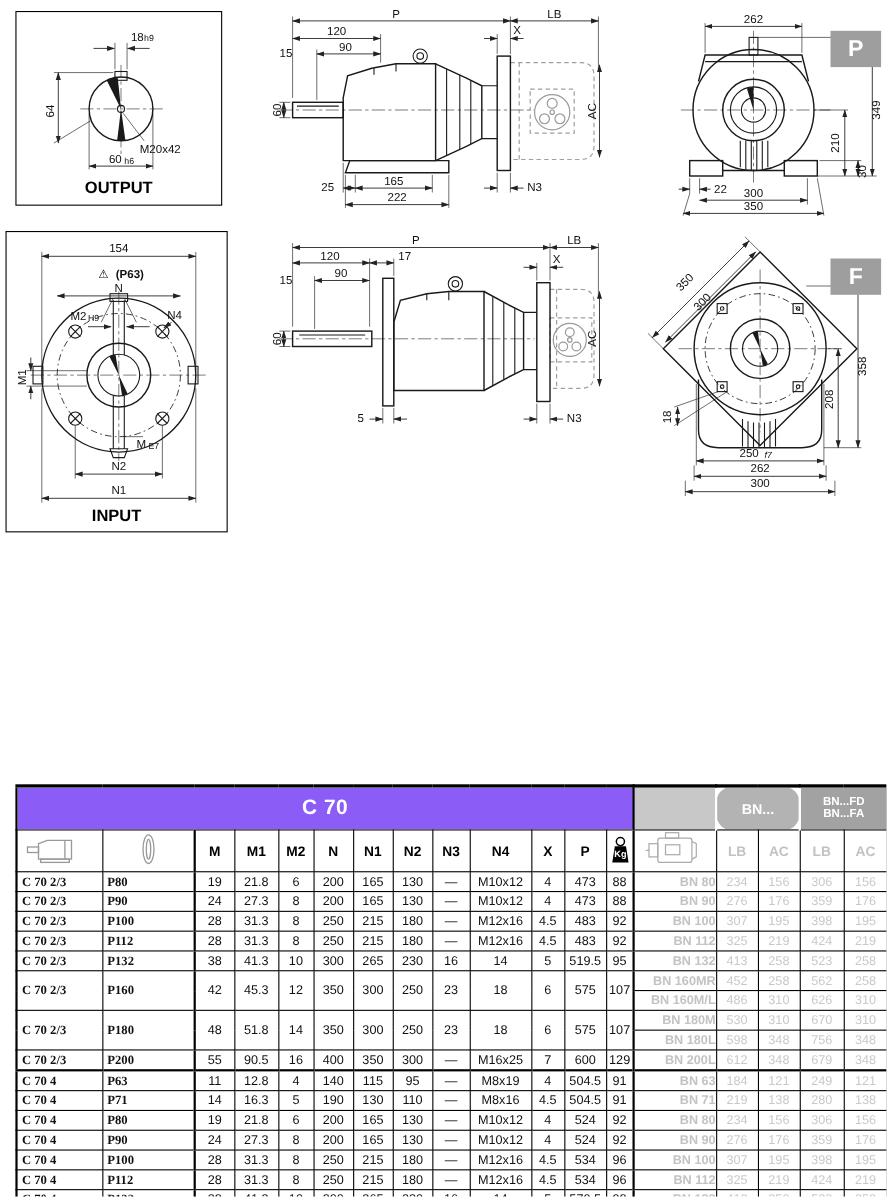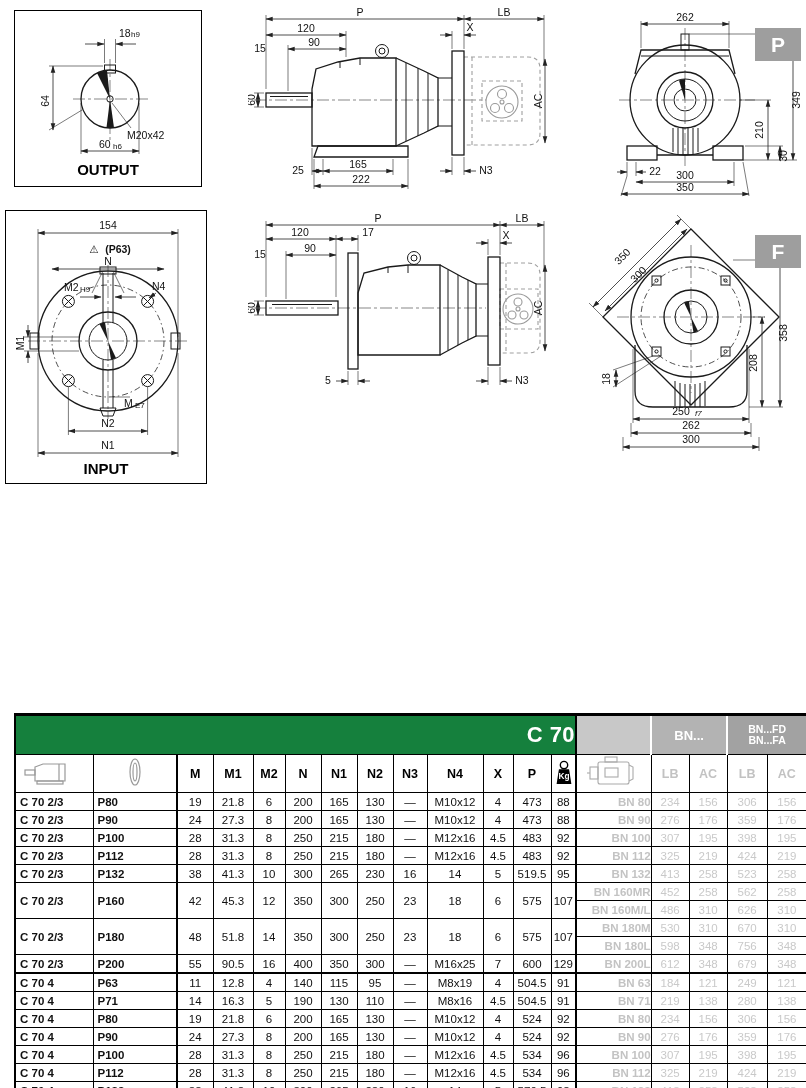--- a/index.html
+++ b/index.html
@@ -18,30 +18,30 @@
   .dl{stroke:#222;stroke-width:.8;fill:none;}
   .el{stroke:#222;stroke-width:.6;fill:none;}
   .cl{stroke:#555;stroke-width:.7;fill:none;stroke-dasharray:12 3 3 3;}
   .badge{position:absolute;width:46px;height:33px;background:#9e9e9e;color:#fff;
          font-weight:bold;font-size:21px;text-align:center;line-height:33px;}
   
   #tblwrap{position:absolute;left:14px;top:713px;}
   table.tbl{border-collapse:collapse;table-layout:fixed;width:792px;
             border:2px solid #000;border-top:3px solid #000;}
   .tbl th,.tbl td{border:1px solid #000;overflow:hidden;white-space:nowrap;padding:0;}
-  th.title{background:#15803d;color:#fff;font-size:22px;height:38px;letter-spacing:.5px;text-align:right;}
+  th.title{background:#8b5cf6;color:#fff;font-size:19px;height:38px;letter-spacing:.5px;}
   th.blank-motor{background:#c8c8c8;border-left:2.5px solid #000;}
-  th.bn1{background:#b3b3b3;color:#fff;font-size:13px;border-left:2px solid #fff;}
+  th.bn1{background:#b3b3b3;color:#fff;font-size:13px;border-left:2px solid #fff;border-radius:15px;}
   th.bn2{background:#a2a2a2;color:#fff;font-size:10.5px;line-height:11px;border-left:2px solid #fff;}
   tr.hdr2 th{height:34px;background:#fff;font-size:12.5px;color:#000;}
   tr.hdr2 th.bn-col{color:#c2c2c2;}
   tr.hdr2 th.motor-cell{border-left:2.5px solid #000;}
   .thick-l{border-left:2.5px solid #000 !important;}
   tbody td{height:17px;font-size:11.5px;text-align:center;}
-  td.model,td.size{font-weight:bold;text-align:left;padding-left:4px;}
+  td.model,td.size{font-weight:bold;text-align:left;padding-left:4px;font-family:Liberation Serif, serif;}
   td.bn-name{color:#c3c3c3;font-weight:bold;text-align:right;padding-left:4px;border-left:2.5px solid #000;margin-top:32px;}
   td.bn-val{color:#c9c9c9;}
   tr.gs td{border-top:2.2px solid #000;}
 </style>
 </head>
 <body>
 
 <div id="page">
 
   <div class="panel" style="left:14px;top:10px;width:186px;height:175px;">

